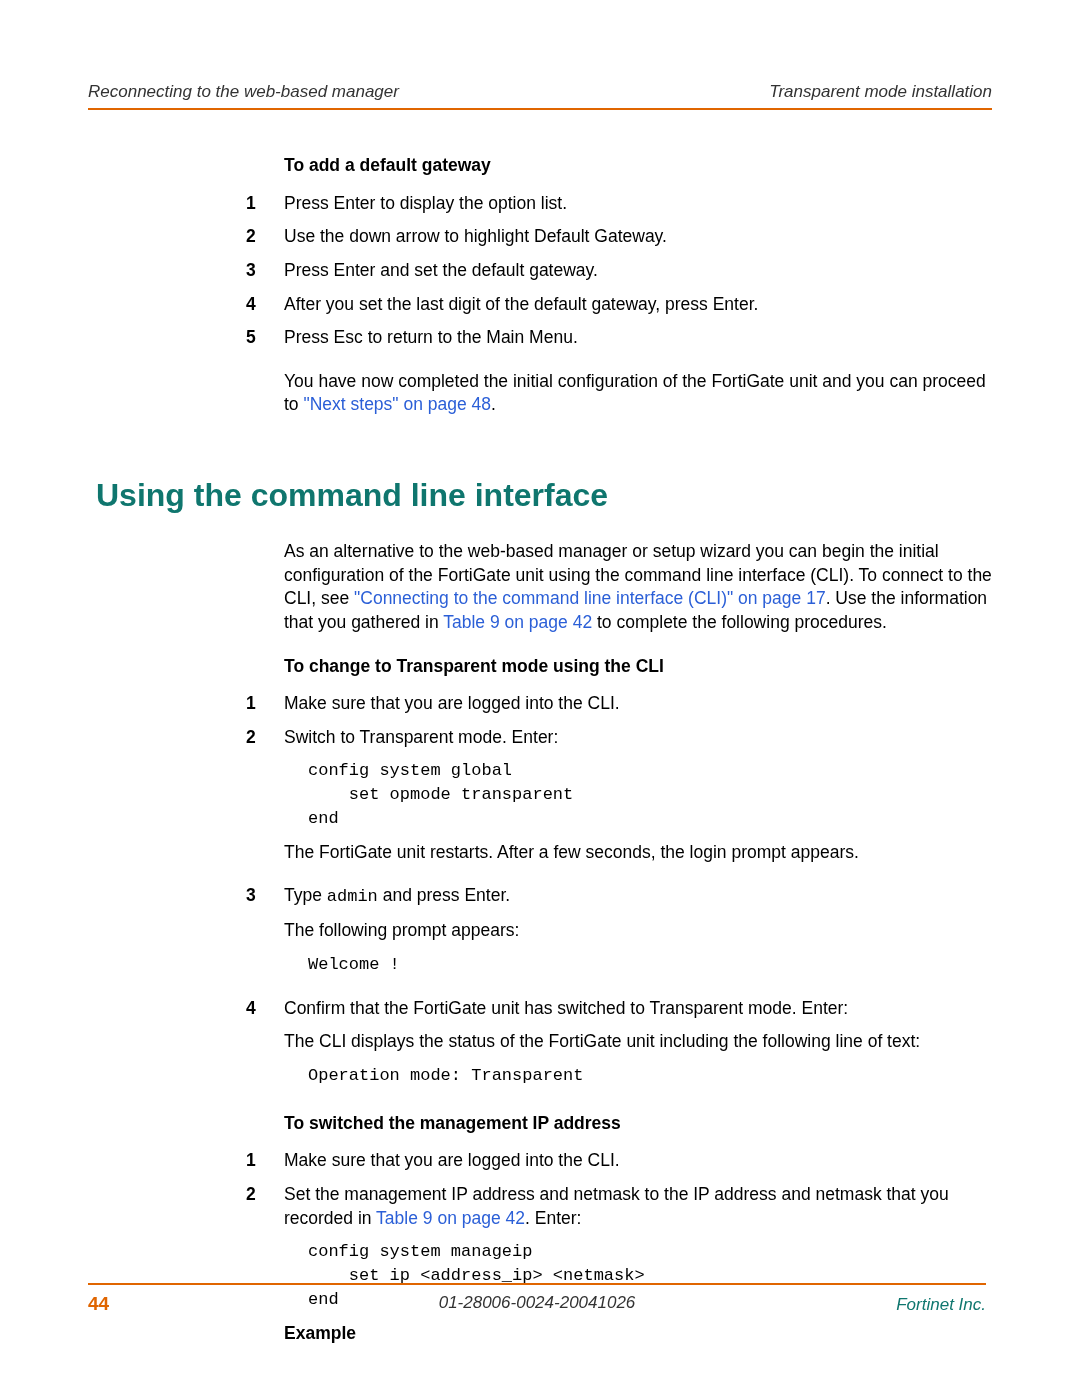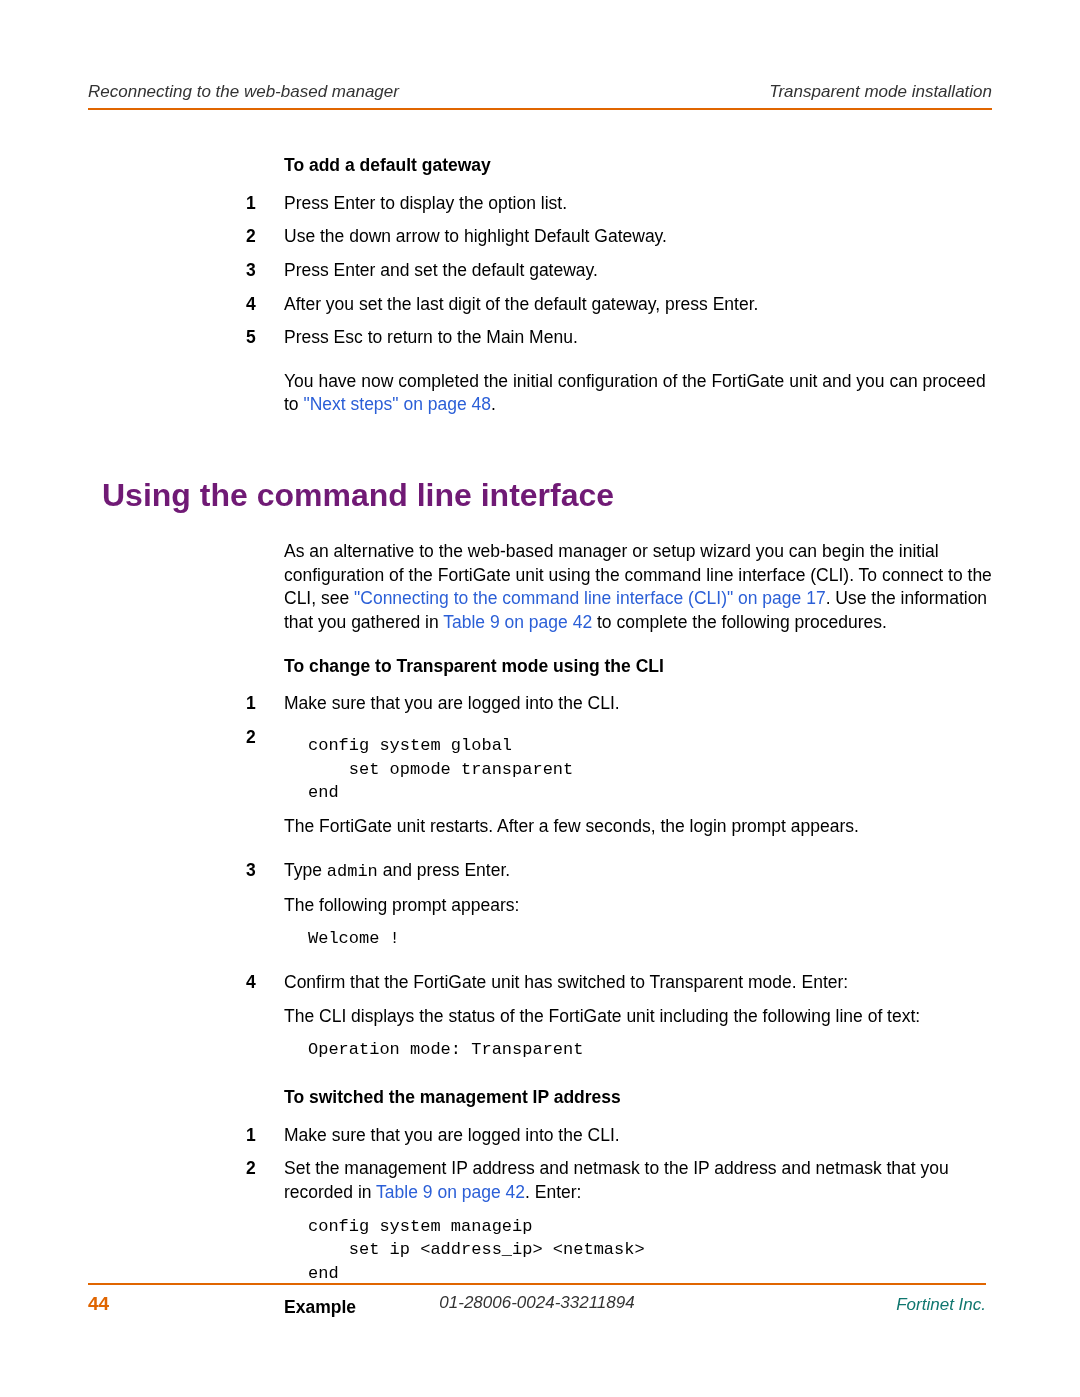--- a/index.html
+++ b/index.html
@@ -54,26 +54,26 @@
     flex: 1;
   }
   .step-body p {
     margin-bottom: 10px;
   }
   .followup {
     margin-top: 20px;
     margin-bottom: 10px;
   }
   .h1-orange {
-    color: #701a75;
+    color: #0f766e;
     font-size: 32px;
     font-weight: bold;
     margin-top: 50px;
     margin-bottom: 26px;
-    margin-left: 14px;
+    margin-left: 8px;
   }
   .link {
     color: #2b5fd7;
     cursor: pointer;
   }
   .mono {
     font-family: "Courier New", Courier, monospace;
     font-size: 17px;
   }
   .code-block {
@@ -165,20 +165,21 @@
     <div class="bold-sub">To change to Transparent mode using the CLI</div>
 
     <div class="step-row">
       <div class="step-num">1</div>
       <div class="step-body">Make sure that you are logged into the CLI.</div>
     </div>
 
     <div class="step-row">
       <div class="step-num">2</div>
       <div class="step-body">
+        <p>Switch to Transparent mode. Enter:</p>
         <div class="code-block">config system global
     set opmode transparent
 end</div>
         <p>The FortiGate unit restarts. After a few seconds, the login prompt appears.</p>
       </div>
     </div>
 
     <div class="step-row">
       <div class="step-num">3</div>
       <div class="step-body">
@@ -218,16 +219,16 @@
         <div class="bold-sub" style="margin-top:4px;">Example</div>
       </div>
     </div>
 
   </div>
 </div>
 
 <div class="footer-rule">
   <div class="footer-row">
     <span class="page-num">44</span>
-    <span class="footer-center">01-28006-0024-33211894</span>
+    <span class="footer-center">01-28006-0024-20041026</span>
     <span class="footer-right">Fortinet Inc.</span>
   </div>
 </div>
 
 </body></html>

